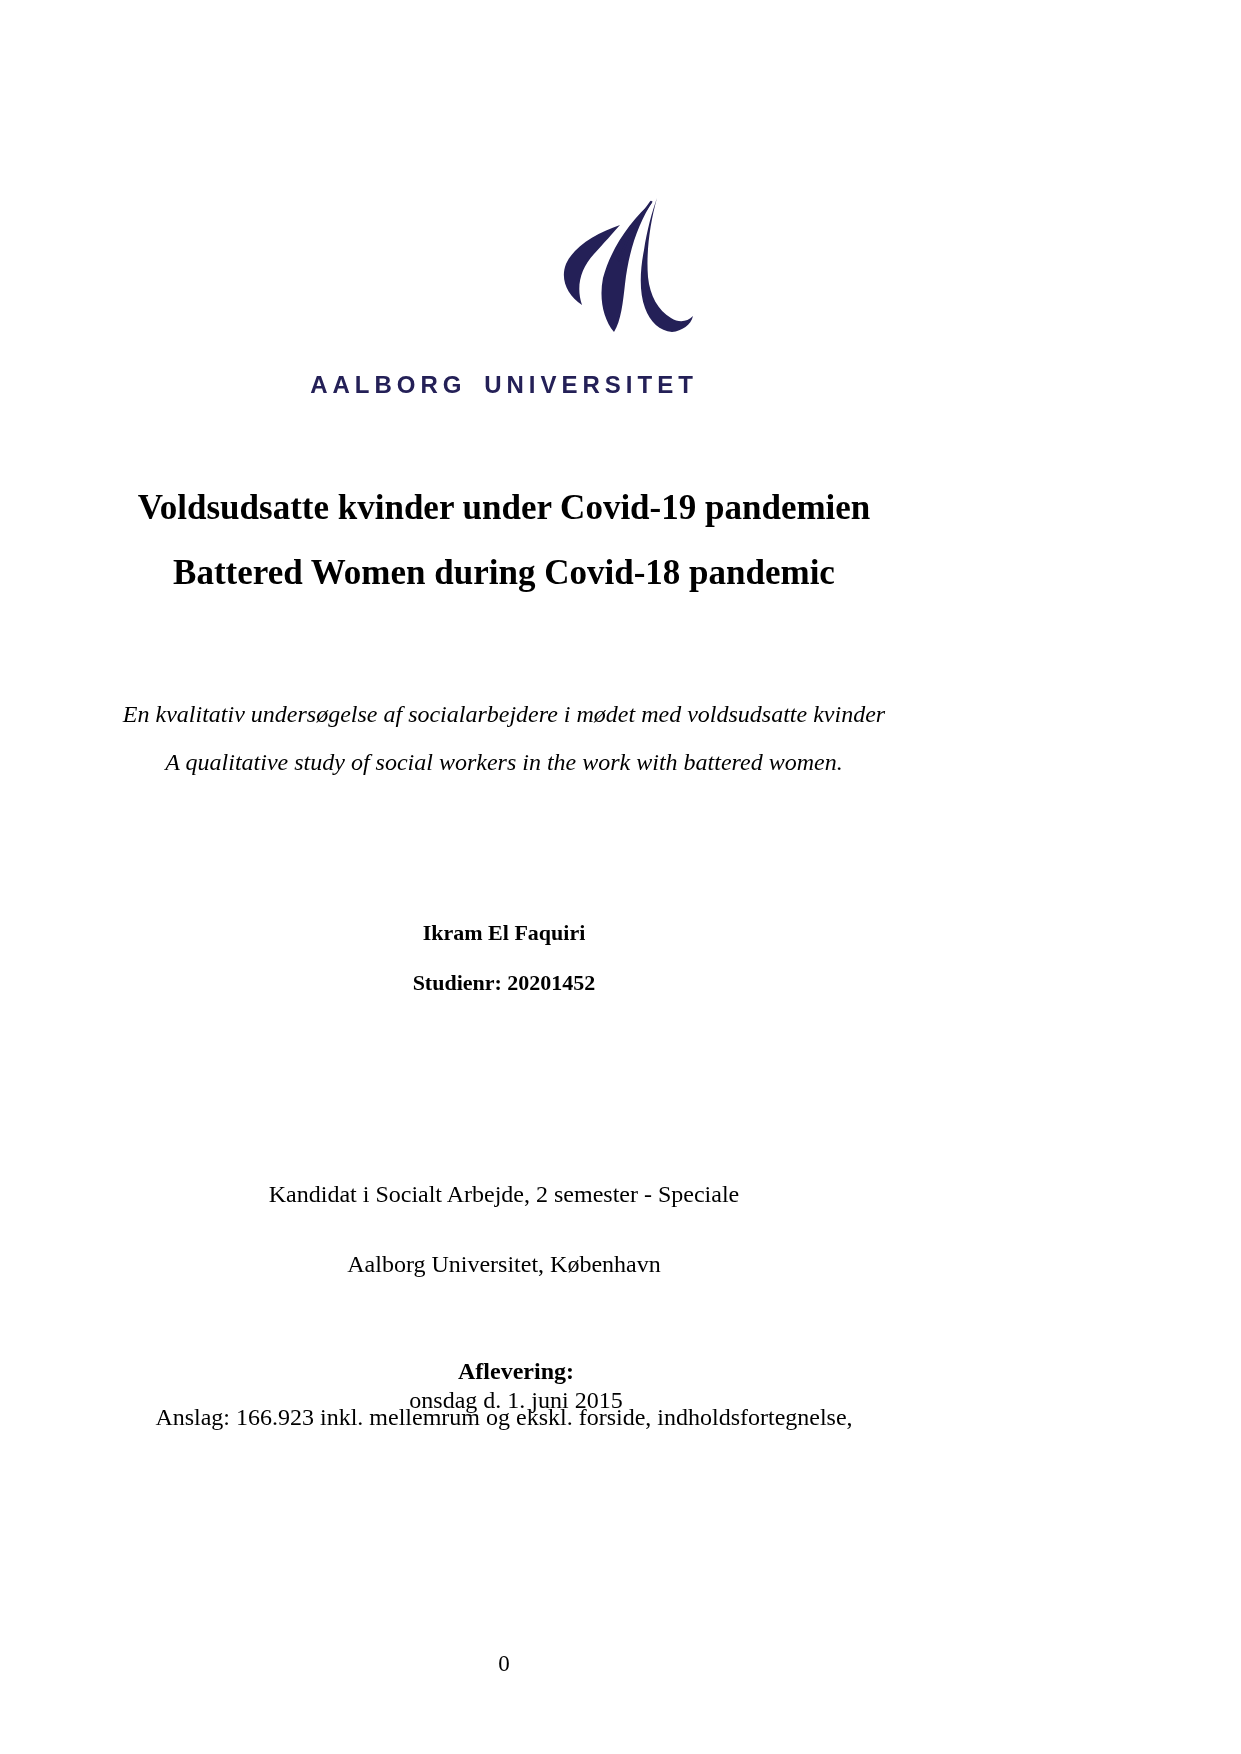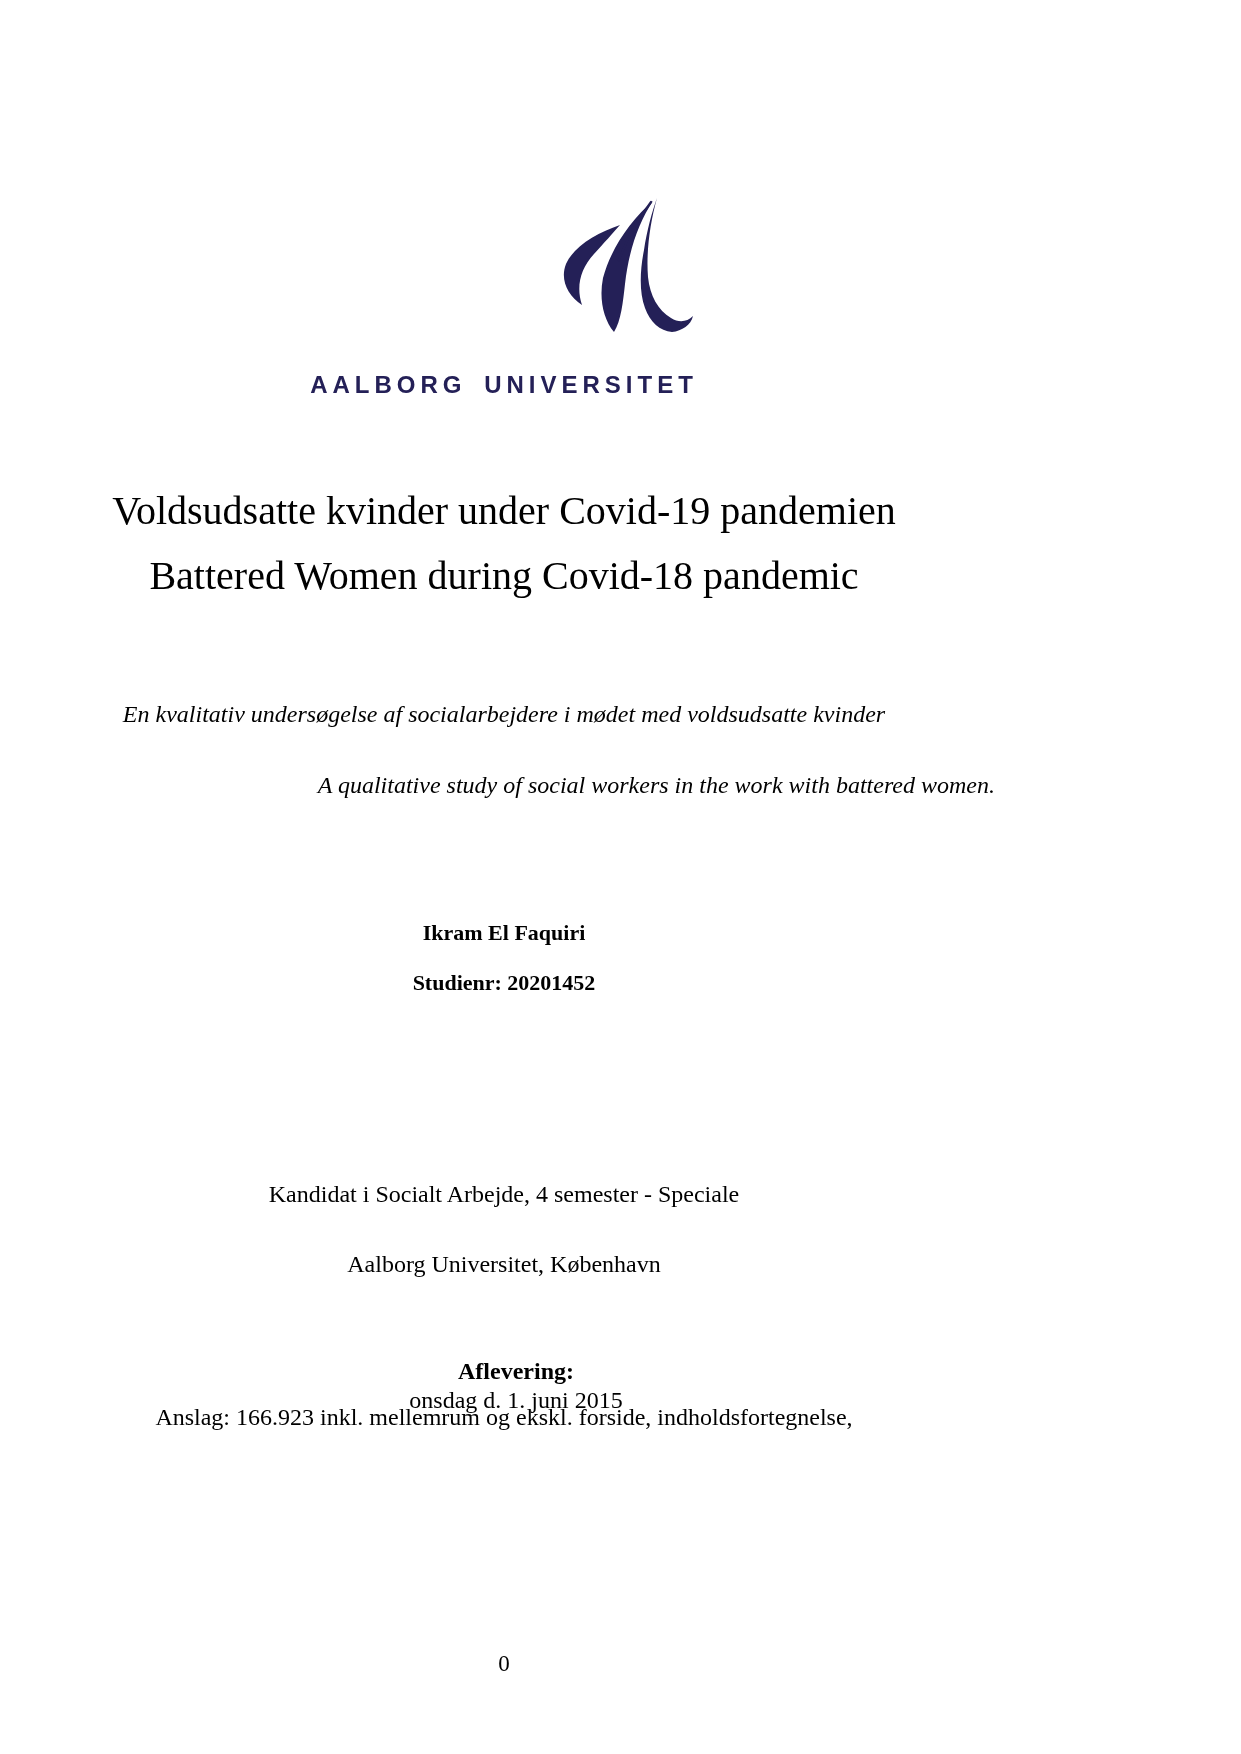--- a/index.html
+++ b/index.html
@@ -35,31 +35,31 @@
   .wordmark {
     top: 371px;
     font-family: "Liberation Sans", sans-serif;
     font-weight: bold;
     font-size: 24px;
     letter-spacing: 5px;
     word-spacing: 6px;
     color: #242057;
   }
   .title {
-    font-weight: normal;
-    font-size: 40px;
+    font-weight: bold;
+    font-size: 35px;
   }
   .title-da { top: 487px; }
   .title-en { top: 552px; }
   .subtitle {
     font-style: italic;
     font-size: 24px;
   }
   .subtitle-da { top: 700px; }
-  .subtitle-en { top: 771px; text-align: right; }
+  .subtitle-en { top: 748px; }
   .bold-line {
     font-weight: bold;
     font-size: 22px;
   }
   .author-name { top: 920px; }
   .student-no  { top: 970px; }
   .supervisor  {
     top: 1048px;
     text-decoration: underline;
     text-underline-offset: 5px;
@@ -106,21 +106,21 @@
 
   <div class="line subtitle subtitle-da">En kvalitativ undersøgelse af socialarbejdere i mødet med voldsudsatte kvinder</div>
 
   <div class="line subtitle subtitle-en">A qualitative study of social workers in the work with battered women.</div>
 
   <div class="line bold-line author-name">Ikram El Faquiri</div>
 
   <div class="line bold-line student-no">Studienr: 20201452</div>
 
 
-  <div class="line body-line program">Kandidat i Socialt Arbejde, 4 semester - Speciale</div>
+  <div class="line body-line program">Kandidat i Socialt Arbejde, 2 semester - Speciale</div>
 
   <div class="line body-line institution">Aalborg Universitet, København</div>
 
   <div class="line body-line submission">
     <span class="label">Aflevering:</span>
     <span>onsdag d. 1. juni 2015</span>
   </div>
 
   <div class="line body-line count1">Anslag: 166.923 inkl. mellemrum og ekskl. forside, indholdsfortegnelse,</div>
 

